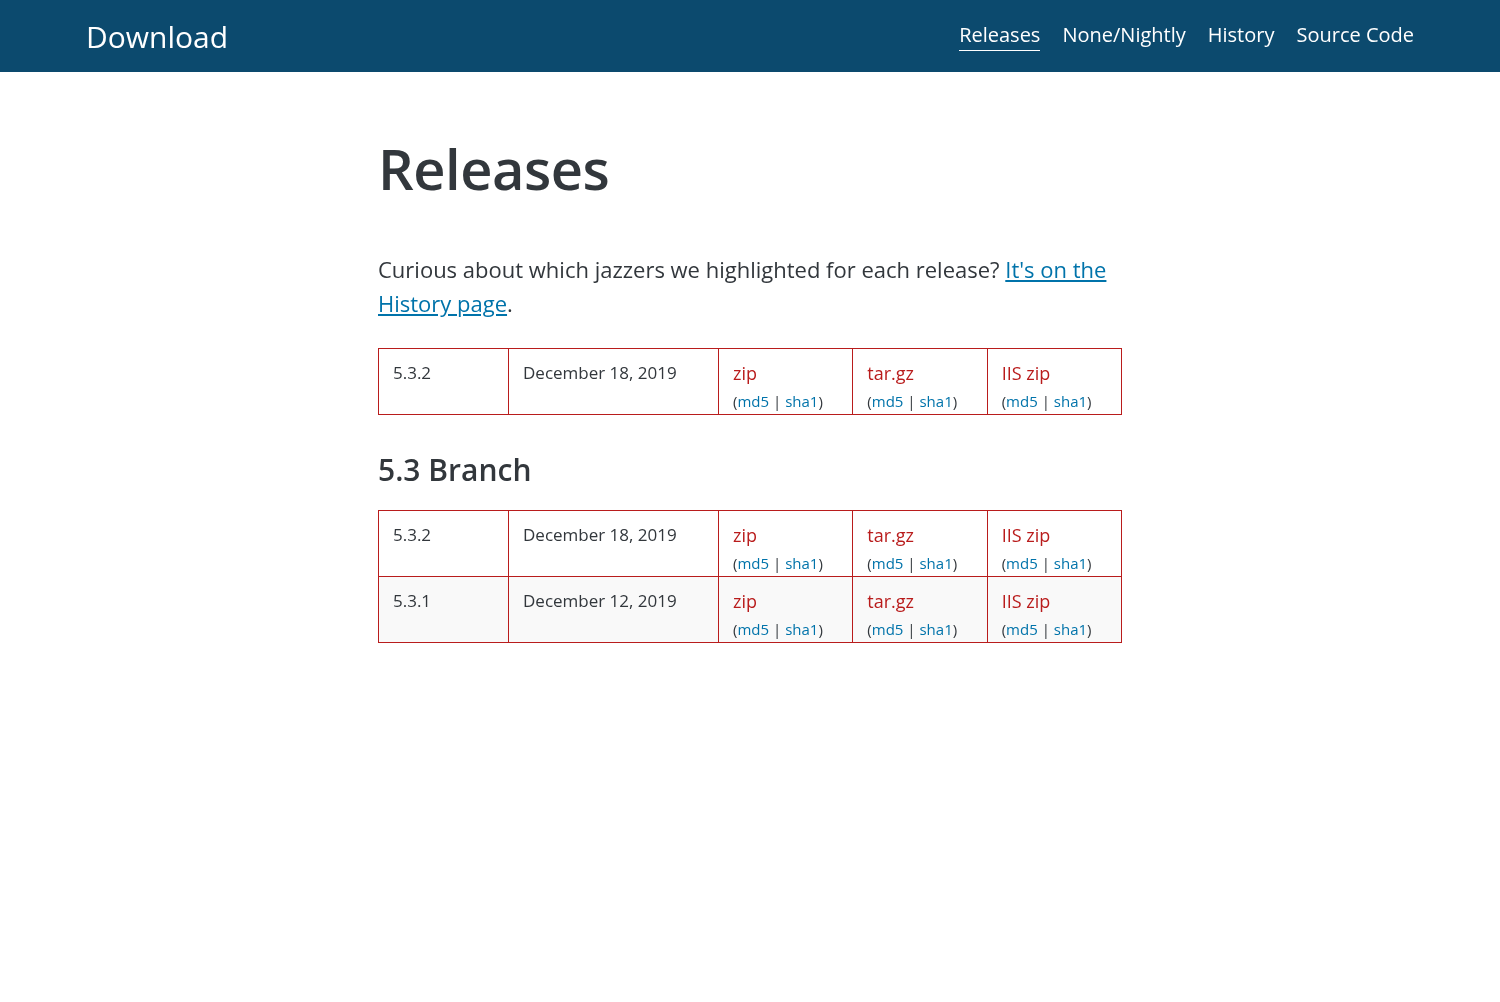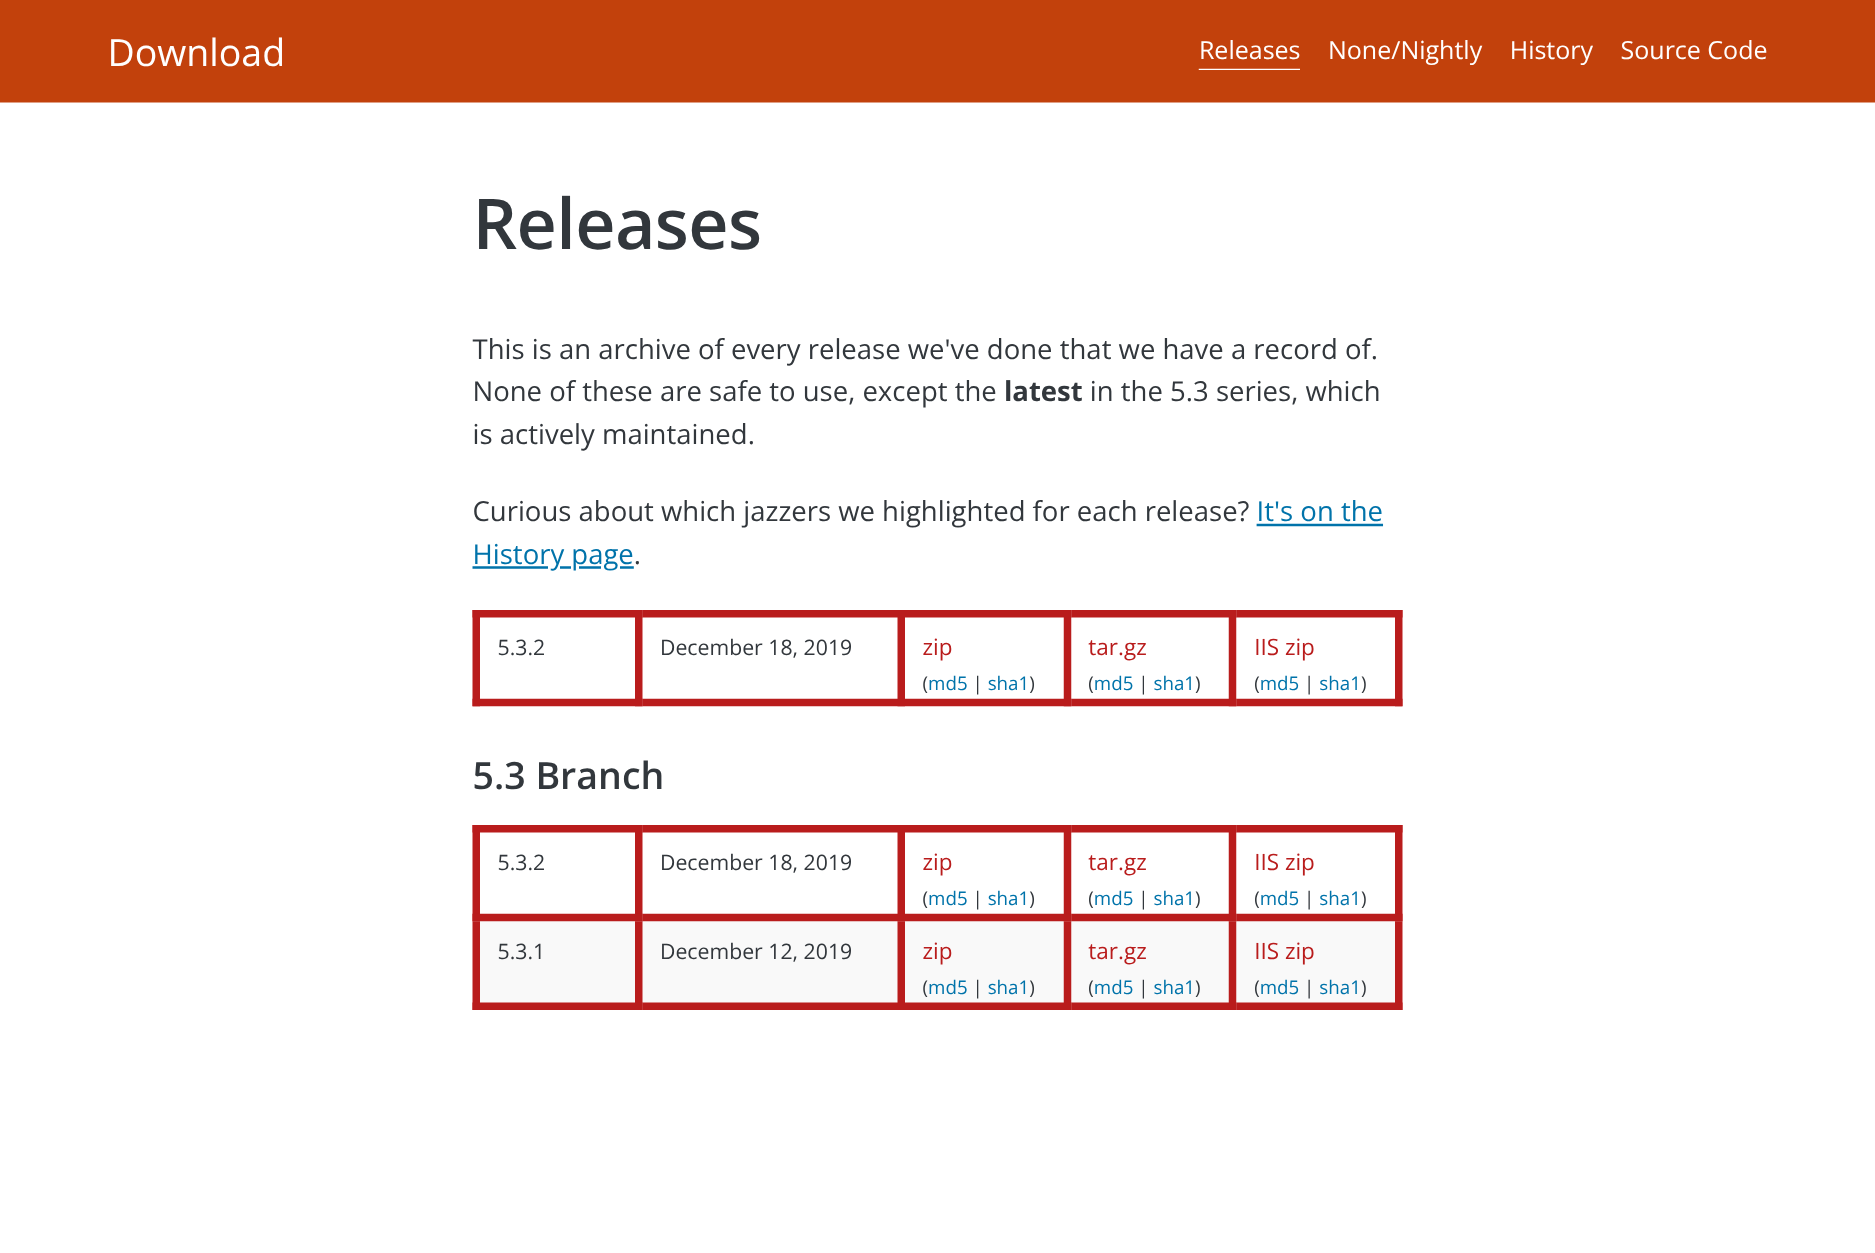--- a/index.html
+++ b/index.html
@@ -3,27 +3,27 @@
 <meta charset="utf-8">
 <style>
   * { box-sizing: border-box; margin: 0; padding: 0; }
   body {
     font-family: -apple-system, BlinkMacSystemFont, "Segoe UI", "Open Sans", Helvetica, Arial, sans-serif;
     color: #23282d;
     background: #fff;
     font-size: 16px;
   }
   .header {
-    background: #c2410c;
+    background: #0c4a6e;
     color: #fff;
     display: flex;
     align-items: center;
     justify-content: space-between;
     padding: 20px 86px 20px 86px;
-    height: 82px;
+    height: 72px;
   }
   .header-title {
     font-size: 30px;
     font-weight: 400;
     color: #fff;
   }
   .nav {
     display: flex;
     gap: 22px;
   }
@@ -67,21 +67,21 @@
     color: #32373c;
     margin-top: 34px;
     margin-bottom: 20px;
   }
   table.releases {
     width: 100%;
     border-collapse: collapse;
     font-size: 17px;
   }
   table.releases td {
-    border: 6px solid #b91c1c;
+    border: 1px solid #b91c1c;
     padding: 12px 14px 2px 14px;
     vertical-align: top;
     color: #32373c;
   }
   table.releases tr.alt td {
     background: #f9f9f9;
   }
   .col-version { width: 130px; }
   .col-date { width: 210px; }
   .dl-format {
@@ -114,23 +114,20 @@
       <a>History</a>
       <a>Source Code</a>
     </nav>
 </div>
 
 <div class="content">
   <h1 class="page-title">Releases</h1>
 
   <div class="intro">
     <p>
-      <span>This is an archive of every release we've done that we have a record of. None of these are safe to use, except the </span><strong>latest</strong><span> in the 5.3 series, which is actively maintained.</span>
-    </p>
-    <p>
       <span>Curious about which jazzers we highlighted for each release? </span><a href="#">It's on the History page</a><span>.</span>
     </p>
   </div>
 
   <div id="sections">
       <table class="releases">
         <tbody>
           <tr>
             <td class="col-version">5.3.2</td>
             <td class="col-date">December 18, 2019</td>

